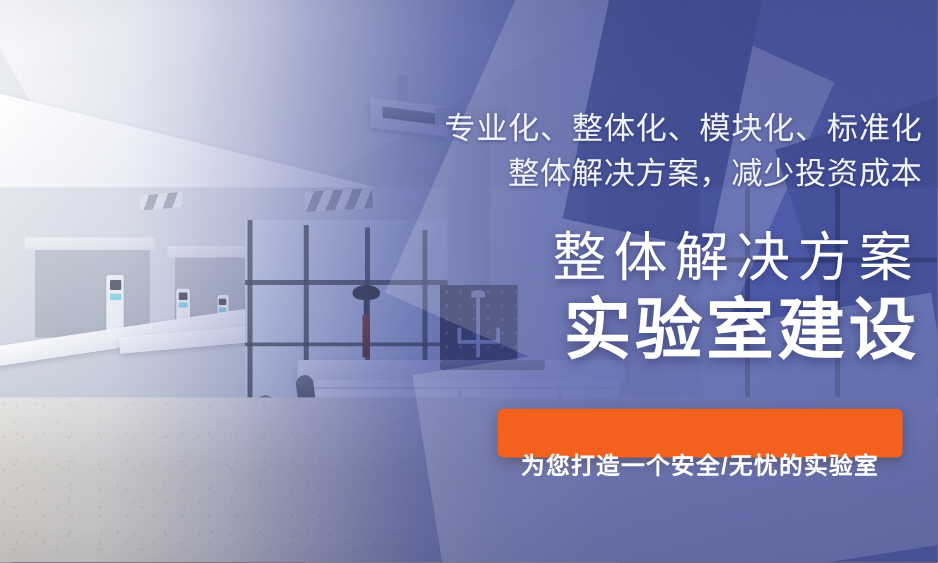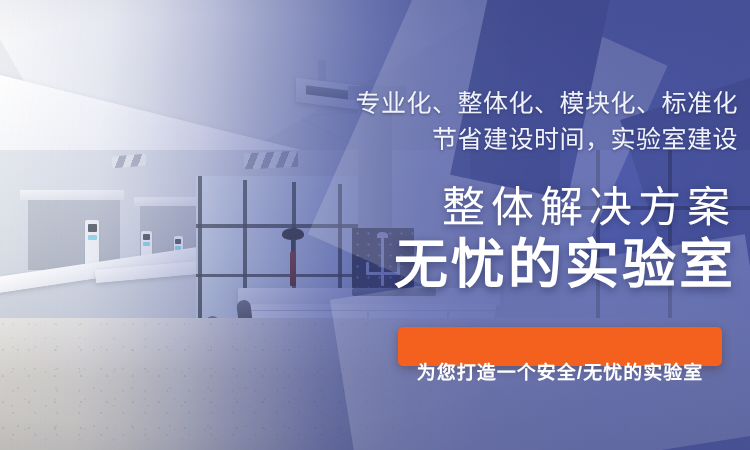--- a/index.html
+++ b/index.html
@@ -345,24 +345,24 @@
     <div class="facet dk" style="left:620px;top:120px;width:300px;height:260px;transform:rotate(-18deg);"></div>
     <div class="facet" style="left:330px;top:300px;width:420px;height:200px;transform:rotate(-9deg);"></div>
     <div class="facet dk" style="left:500px;top:-60px;width:120px;height:240px;transform:rotate(12deg);"></div>
   </div>
   <div class="vignette"></div>
 
   <div class="copy">
 
     <div class="sub sub1">专业化、整体化、模块化、标准化</div>
 
-    <div class="sub sub2">节省建设时间，实验室建设</div>
+    <div class="sub sub2">整体解决方案，减少投资成本</div>
 
     <div class="ttl1">整体解决方案</div>
 
-    <div class="ttl2">无忧的实验室</div>
+    <div class="ttl2">实验室建设</div>
 
     <div class="cta">
       <span class="cta-txt">为您打造一个安全/无忧的实验室</span>
     </div>
 
   </div>
 </div>
 
 </body></html>

